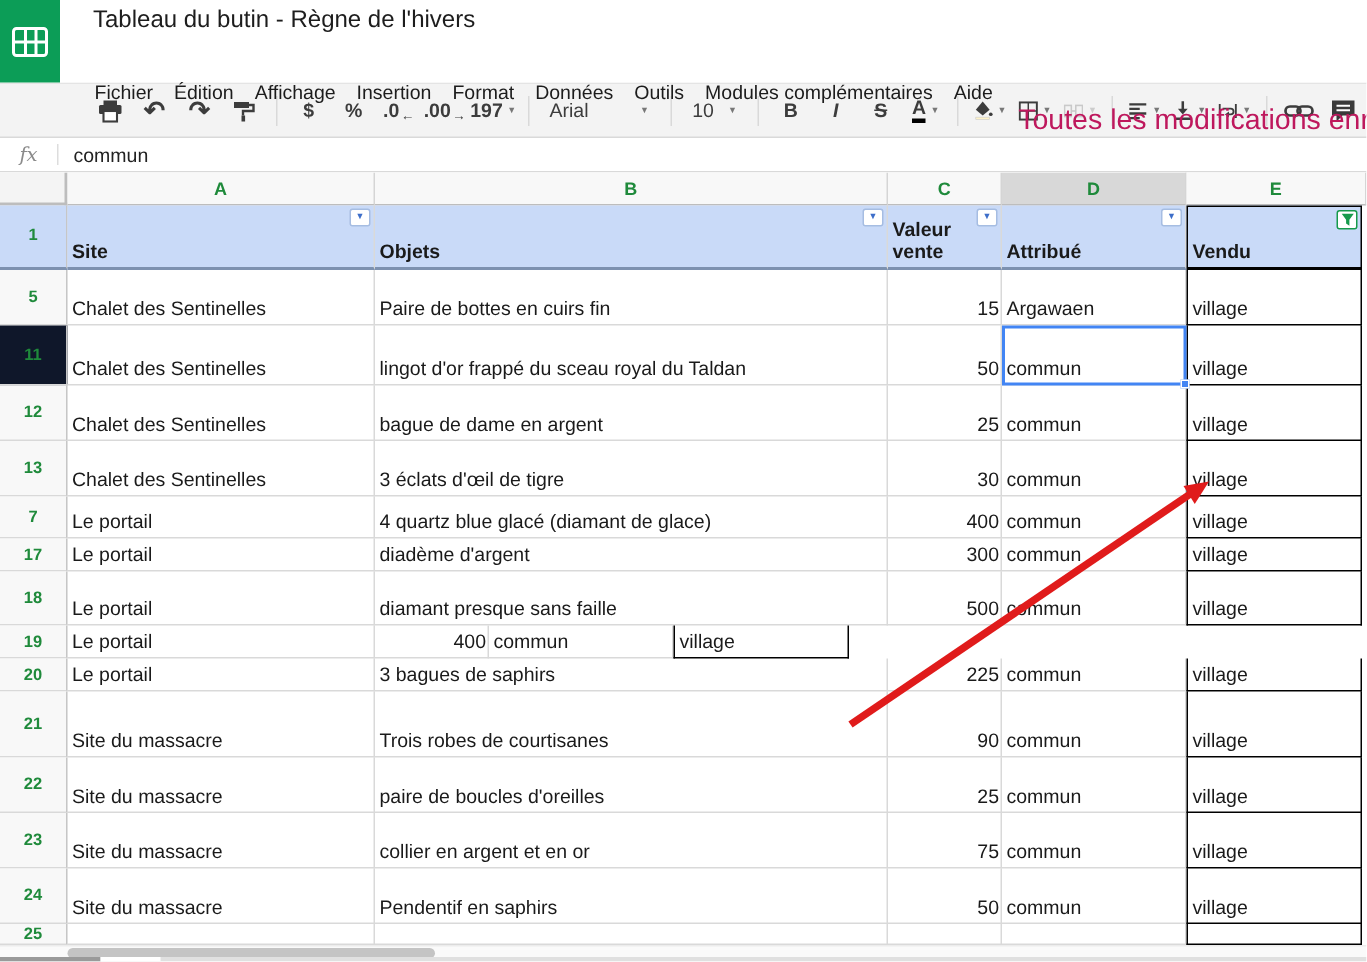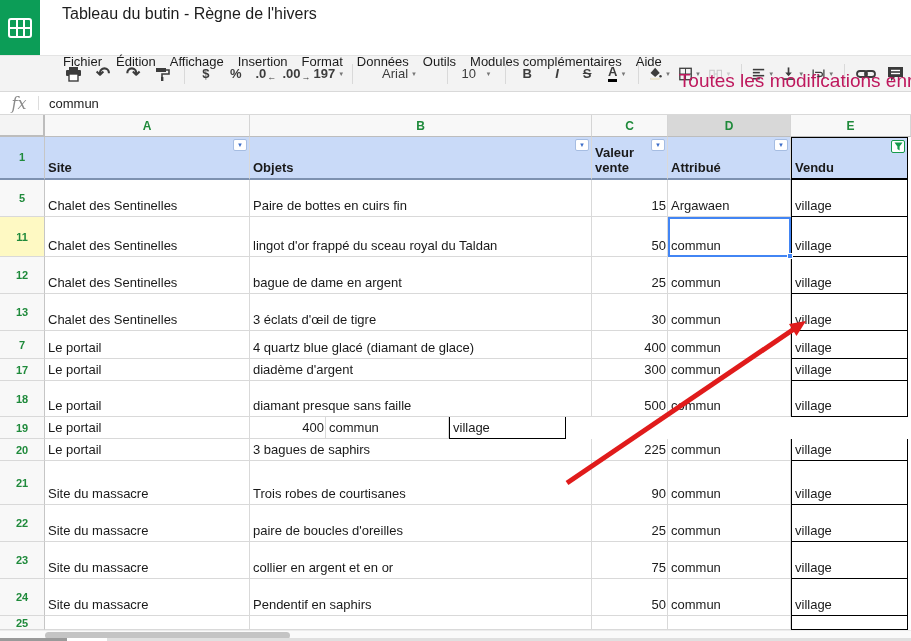--- a/index.html
+++ b/index.html
@@ -20,33 +20,33 @@
   
   .toolbar { height:37px; background:#f3f3f3; border-top:1px solid #e4e4e4;
              border-bottom:1px solid #d9d9d9; display:flex; align-items:center;
              padding-left:58px; color:#3c3c3c; }
   .tbtn { height:24px; min-width:22px; display:flex; align-items:center; justify-content:center;
           margin:0 4px; font-size:13px; font-weight:bold; color:#3c3c3c; cursor:pointer; }
   .tsep { width:1px; height:20px; background:#d9d9d9; margin:0 6px; }
   .caret { font-size:6px; color:#777; margin-left:3px; }
   .tb-text { font-weight:bold; font-size:13px; }
   .tb-small-arrow { font-size:9px; margin-left:1px; position:relative; top:3px; }
-  .font-box { width:88px; justify-content:center; font-weight:normal; padding:0 4px; }
+  .font-box { width:88px; justify-content:space-between; font-weight:normal; padding:0 4px; }
   .size-box { width:44px; justify-content:space-between; font-weight:normal; padding:0 4px; }
   .strike { text-decoration:line-through; }
   .a-color { border-bottom:3px solid #000; line-height:14px; }
   .disabled svg * { stroke:#c9c9c9 !important; fill:none !important; }
   .disabled .caret { color:#ccc; }
   .tbtn svg { display:block; }
 
   
   .fxbar { height:23px; background:#fff; border-bottom:1px solid #d9d9d9;
            display:flex; align-items:center; }
   .fx-label { width:38px; text-align:center; font-family:"DejaVu Serif", serif;
-              font-style:italic; font-size:16px; color:#8b8b8b; }
+              font-style:italic; font-size:13px; color:#8b8b8b; }
   .fx-div { width:1px; height:14px; background:#ddd; }
   .fx-value { font-size:13px; color:#222; padding-left:10px; }
 
   
   .sheet { position:relative; width:911px; height:515px; overflow:hidden; background:#fff; }
   .colheads { display:flex; height:22px; }
   .corner { width:45px; height:22px; background:#f4f4f4;
             border-right:2px solid #bdbdbd; border-bottom:2px solid #bdbdbd; }
   .colhead { height:22px; background:#f8f8f8; border-right:1px solid #d5d5d5;
              border-bottom:1px solid #bdbdbd; display:flex; align-items:center;
@@ -54,21 +54,21 @@
   .colhead.selcol { background:#d8d8d8; }
   .w-a{width:205px}.w-b{width:342px}.w-c{width:76px}.w-d{width:123px}.w-e{width:120px}
 
   .row { display:flex; width:911px; }
   .cell { display:flex; align-items:flex-end; font-size:13px; color:#1a1a1a;
           border-right:1px solid #d9d9d9; border-bottom:1px solid #d9d9d9;
           padding:0 3px 3px 3px; overflow:hidden; white-space:nowrap; cursor:cell; }
   .rn { width:45px; background:#f8f8f8; border-right:1px solid #c6c6c6;
         align-items:center; justify-content:center; font-size:11px; font-weight:bold;
         color:#1f8a3b; padding:0; cursor:pointer; }
-  .rn.sel { background:#fef9c3; }
+  .rn.sel { background:#0f172a; }
   .ca{width:205px}.cb{width:342px}.cc{width:76px; justify-content:flex-end; padding-right:1px;}
   .cd{width:123px}
   .ce{width:117px; border-left:1px solid #000; border-right:1px solid #000;
       border-bottom:1px solid #000; margin-right:3px;}
   .hdr-row .cell { background:#c9daf8; font-weight:bold; position:relative;
                    border-bottom:2px solid #7d91b0; white-space:normal; line-height:15px; }
   .hdr-row .ce { border-bottom:2px solid #000; border-top:1px solid #000; }
   .filter-drop { position:absolute; top:2px; right:2px; width:14px; height:12px;
                  background:#fff; border:1px solid #a6bde2; border-radius:2px;
                  display:flex; align-items:center; justify-content:center;

